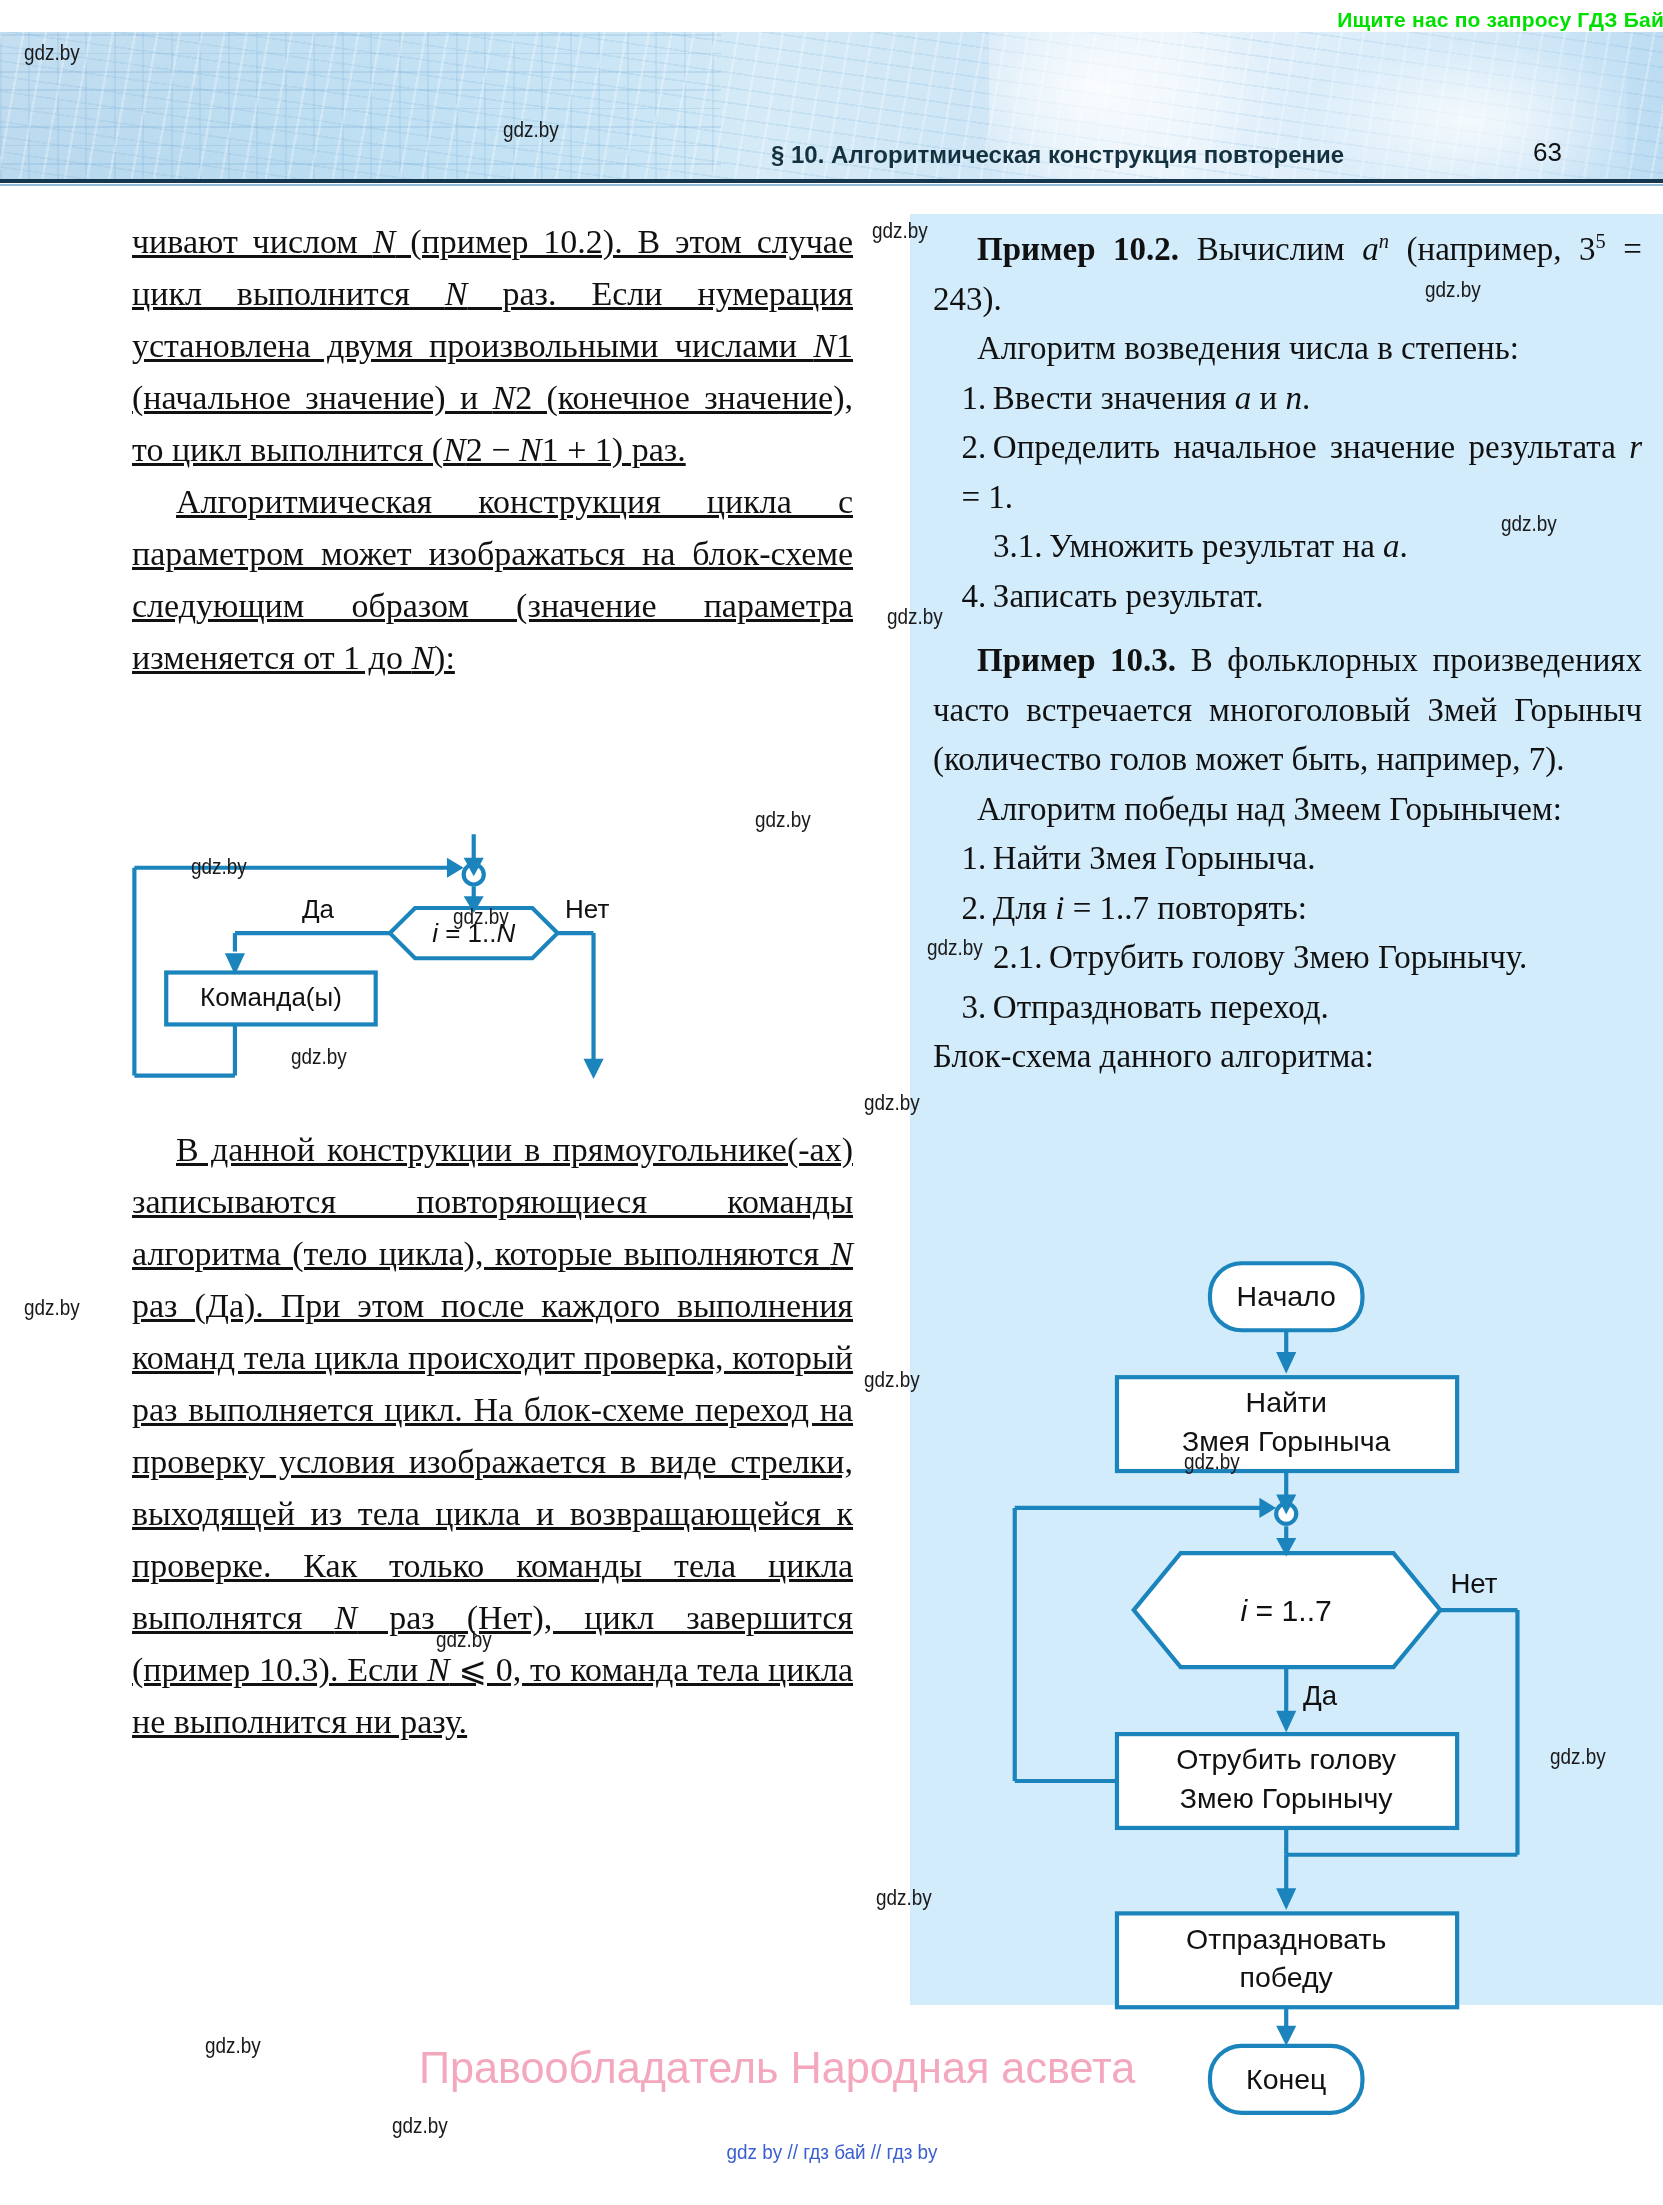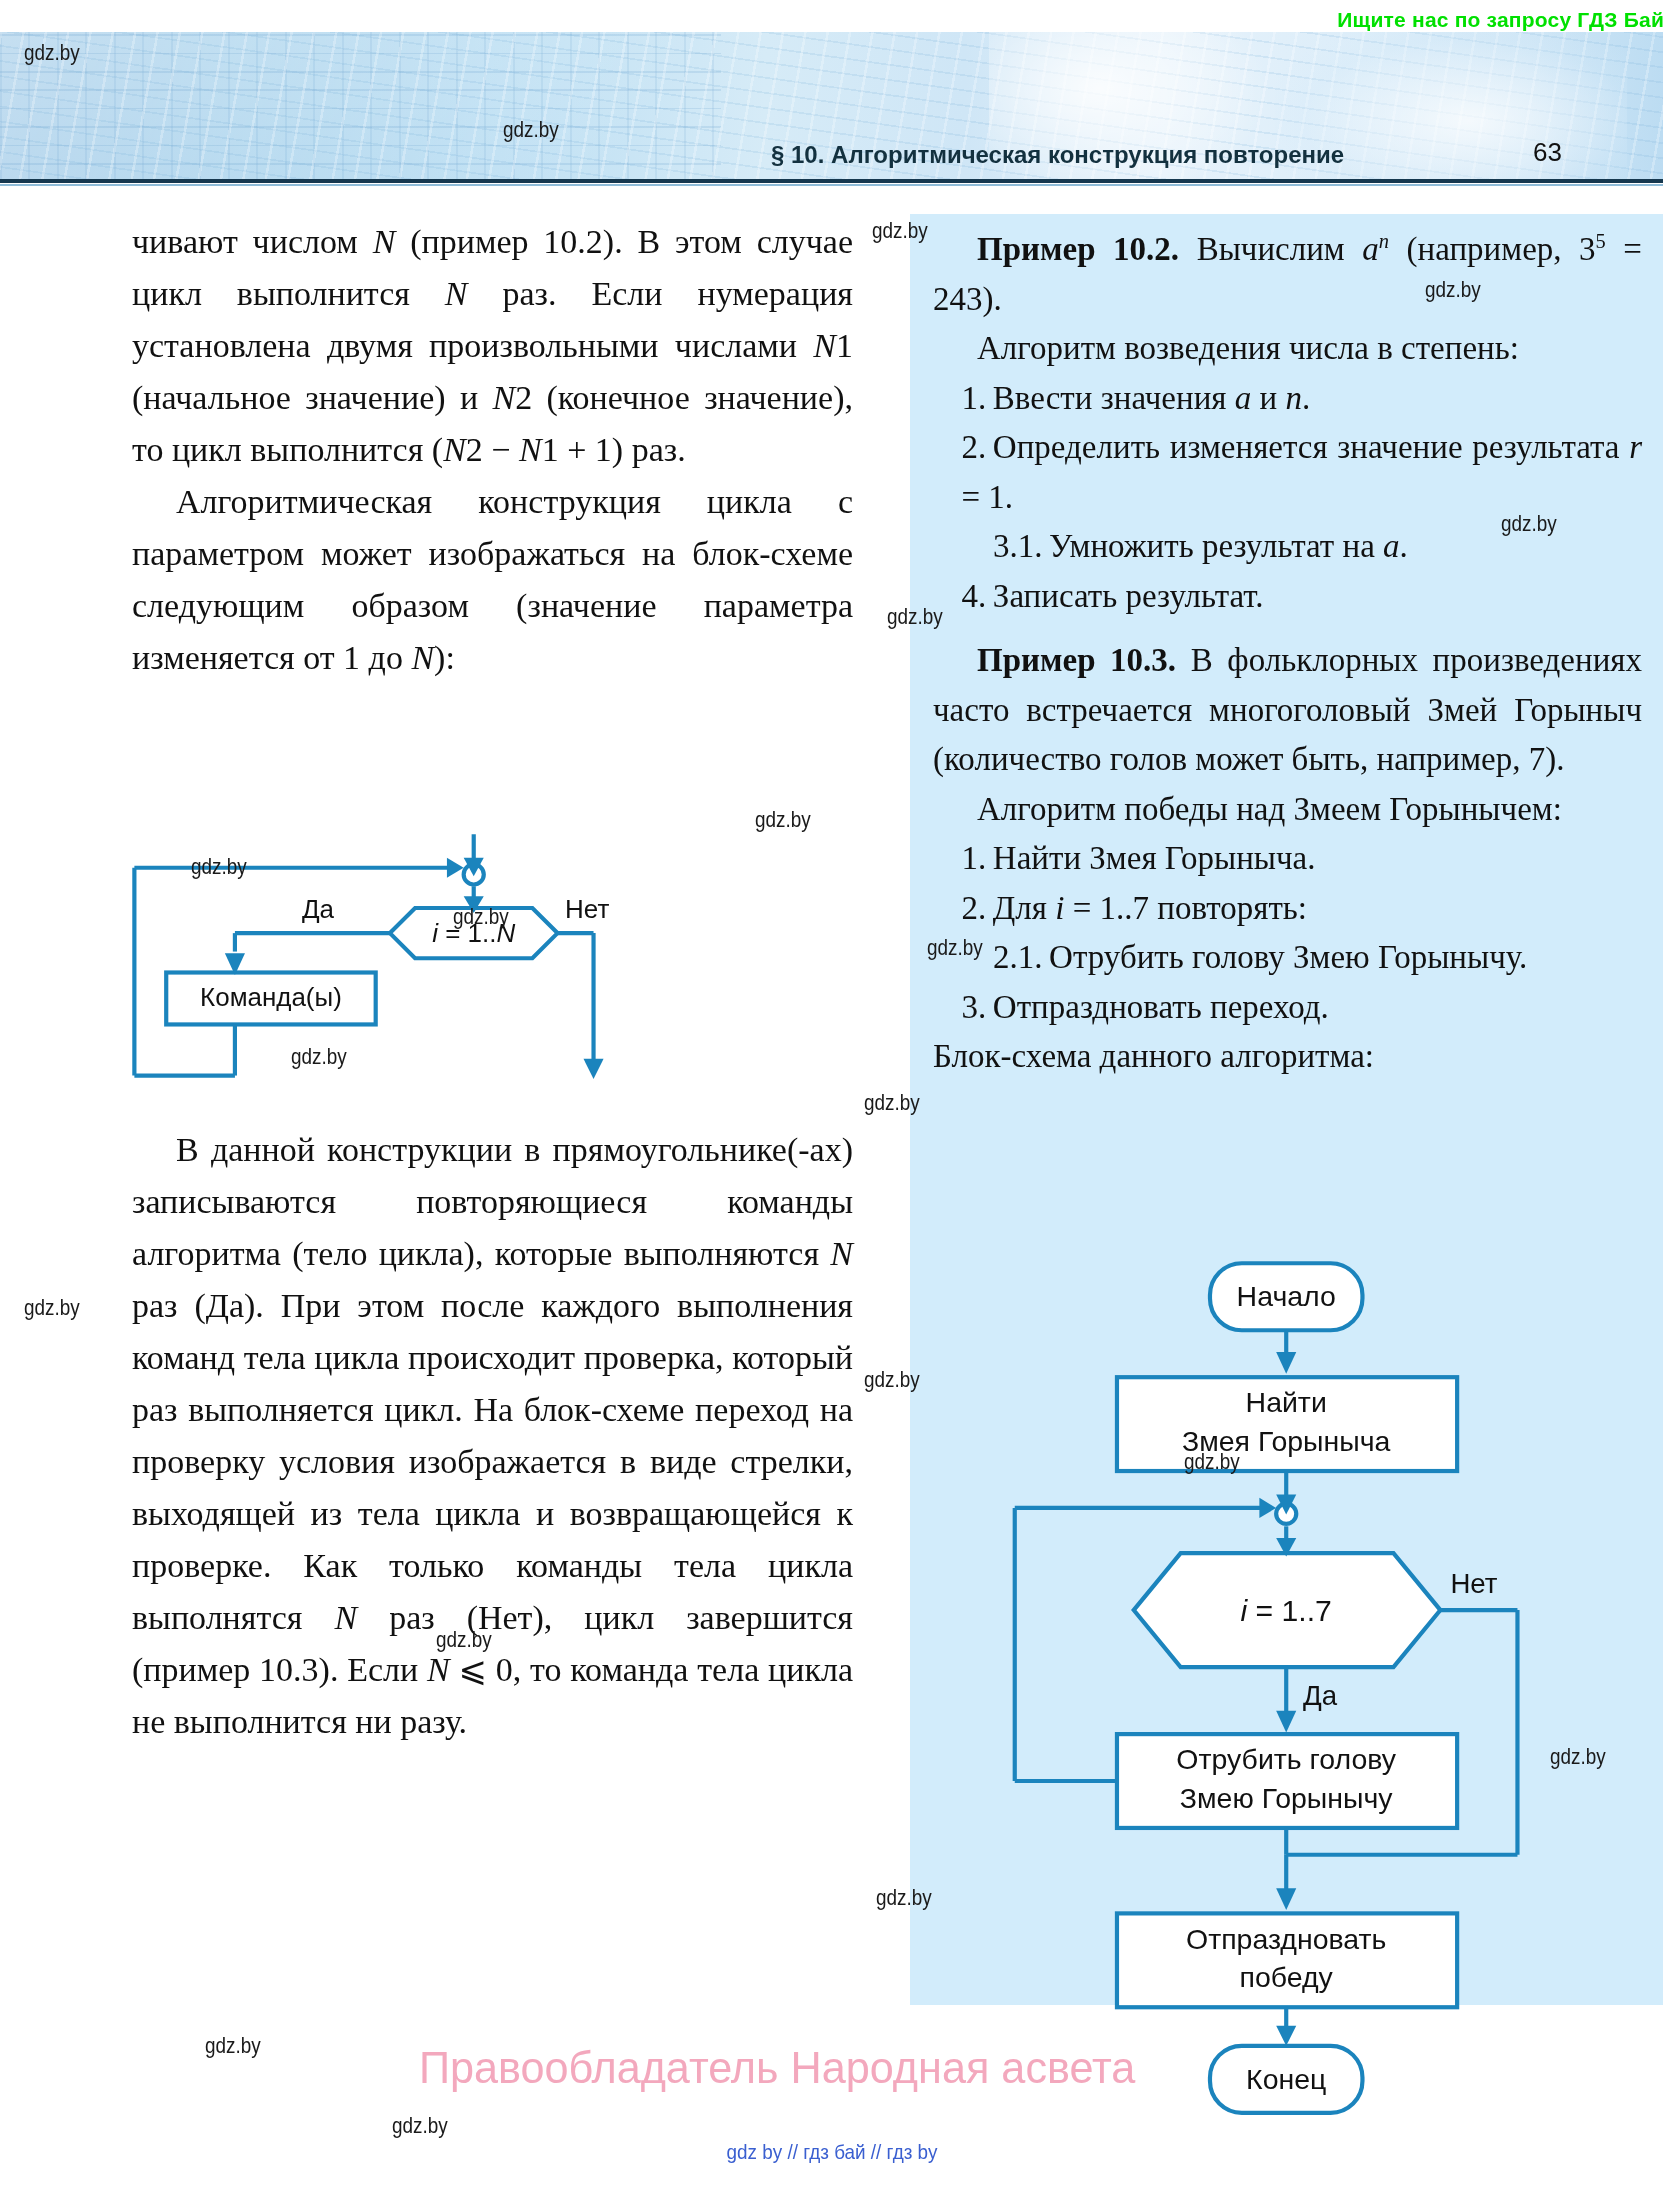--- a/index.html
+++ b/index.html
@@ -68,20 +68,21 @@
   .hdr-page{
     position:absolute;left:1533px;top:137px;
     font-family:"Liberation Sans", sans-serif;
     font-size:26px;font-weight:normal;color:#111;text-align:right;
   }
   
   .col-left{
     position:absolute;left:132px;top:216px;width:721px;
     font-size:34px;line-height:1.53;color:#111;
     text-align:justify;
+    text-decoration:underline;
   }
   .blue-panel{
     position:absolute;left:910px;top:214px;width:754px;height:1791px;
     background:#d2ecfb;
   }
   .col-right{
     position:absolute;left:933px;top:225px;width:709px;
     font-size:33px;line-height:1.5;color:#111;
     text-align:justify;
   }
@@ -191,21 +192,21 @@
   <p class="ind"><span>В данной конструкции в прямоугольнике(-ах) записываются повторяющиеся команды алгоритма (тело цикла), которые выполняются </span><i class="v">N</i><span> раз (Да). При этом после каждого выполнения команд тела цикла происходит проверка, который раз выполняется цикл. На блок-схеме переход на проверку условия изображается в виде стрелки, выходящей из тела цикла и возвращающейся к проверке. Как только команды тела цикла выполнятся </span><i class="v">N</i><span> раз (Нет), цикл завершится (пример 10.3). Если </span><i class="v">N</i><span> ⩽ 0, то команда тела цикла не выполнится ни разу.</span></p>
 </div>
 
 <div class="col-right">
   <p class="ind"><b>Пример 10.2.</b><span> Вычислим </span><i class="v">a</i><span class="sup">n</span><span> (например, 3</span><span class="supn">5</span><span> = 243).</span></p>
 
   <p class="ind">Алгоритм возведения числа в степень:</p>
 
   <p class="num"><span>1.</span> <span>Ввести значения </span><i class="v">a</i><span> и </span><i class="v">n</i><span>.</span></p>
 
-  <p class="num"><span>2.</span> <span>Определить изменяется значение результата </span><i class="v">r</i><span> = 1.</span></p>
+  <p class="num"><span>2.</span> <span>Определить начальное значение результата </span><i class="v">r</i><span> = 1.</span></p>
 
 
   <p class="num2"><span>3.1.</span> <span>Умножить результат на </span><i class="v">a</i><span>.</span></p>
 
   <p class="num"><span>4.</span> <span>Записать результат.</span></p>
 
   <p class="ind" style="margin-top:15px;"><b>Пример 10.3.</b><span> В фольклорных произведениях часто встречается многоголовый Змей Горыныч (количество голов может быть, например, 7).</span></p>
 
   <p class="ind">Алгоритм победы над Змеем Горынычем:</p>
 

